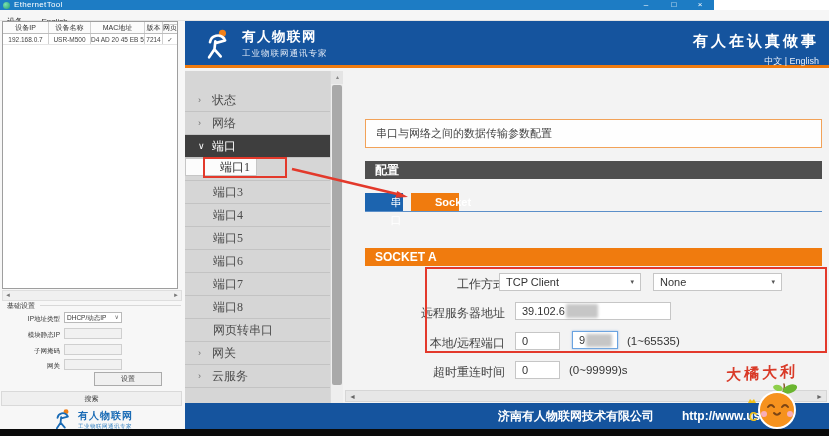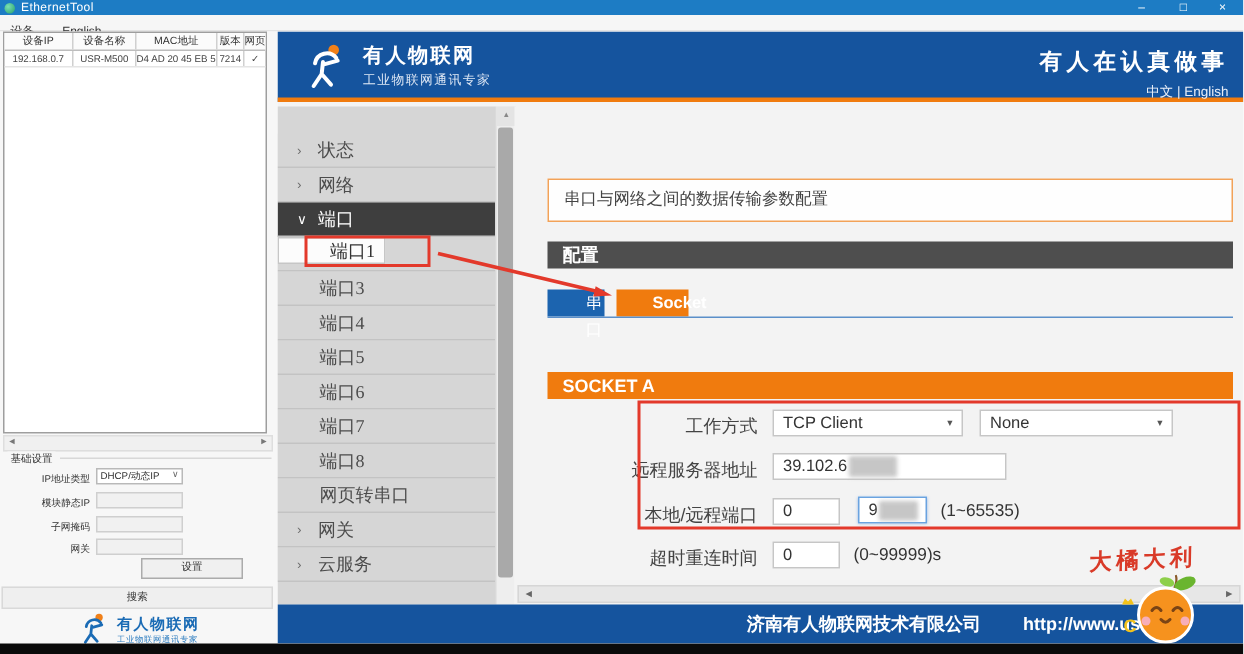--- a/index.html
+++ b/index.html
@@ -1,20 +1,20 @@
 <!DOCTYPE html>
 <html><head>
 <meta charset="utf-8">
 <style>
   *{margin:0;padding:0;box-sizing:border-box;font-family:"Liberation Sans","DejaVu Sans",sans-serif;}
   body{background:#fff;}
   .stage{position:relative;width:829px;height:436px;overflow:hidden;background:#fff;}
 
   
-  .titlebar{position:absolute;left:0;top:0;width:829px;height:10px;background:#1d7cc4;color:#fff;}
+  .titlebar{position:absolute;left:0;top:0;width:714px;height:10px;background:#1d7cc4;color:#fff;}
   .titlebar .appicon{position:absolute;left:3px;top:2px;width:7px;height:7px;border-radius:50%;
     background:radial-gradient(circle at 35% 35%, #7be0b2, #24a06b);}
   .titlebar .title{position:absolute;left:14px;top:0;font-size:8px;line-height:10px;letter-spacing:.3px;}
   .winbtn{position:absolute;top:0;width:24px;text-align:center;font-size:8px;line-height:10px;color:#fff;cursor:default;}
   .btn-min{right:56px}.btn-max{right:28px}.btn-close{right:2px}
   .menubar{position:absolute;left:0;top:10px;width:829px;height:11px;background:#f6f6f6;border-bottom:1px solid #e3e3e3;}
   .menubar span{display:inline-block;padding:0 7px;font-size:8px;line-height:11px;color:#333;}
 
   
   .left{position:absolute;left:0;top:21px;width:185px;height:408px;background:#f7f7f7;}
@@ -255,21 +255,21 @@
       <div class="descbox">串口与网络之间的数据传输参数配置</div>
       <div class="configbar">配置</div>
 
       <div class="tab serial">串口</div>
       <div class="tab socket">Socket</div>
       <div class="tabline"></div>
 
       <div class="socketbar">SOCKET A</div>
 
       <div class="rowlabel" style="top:205px">工作方式</div>
-      <div class="sel" style="left:172px;top:202px;width:127px">
+      <div class="sel" style="left:156px;top:202px;width:142px">
         <span>TCP Client</span>
         <span class="car">▾</span>
       </div>
       <div class="sel" style="left:310px;top:202px;width:129px">
         <span>None</span>
         <span class="car">▾</span>
       </div>
 
       <div class="rowlabel" style="top:234px">远程服务器地址</div>
       <input class="inp" style="left: 172px; top: 231px; width: 156px;" value="39.102.6">

